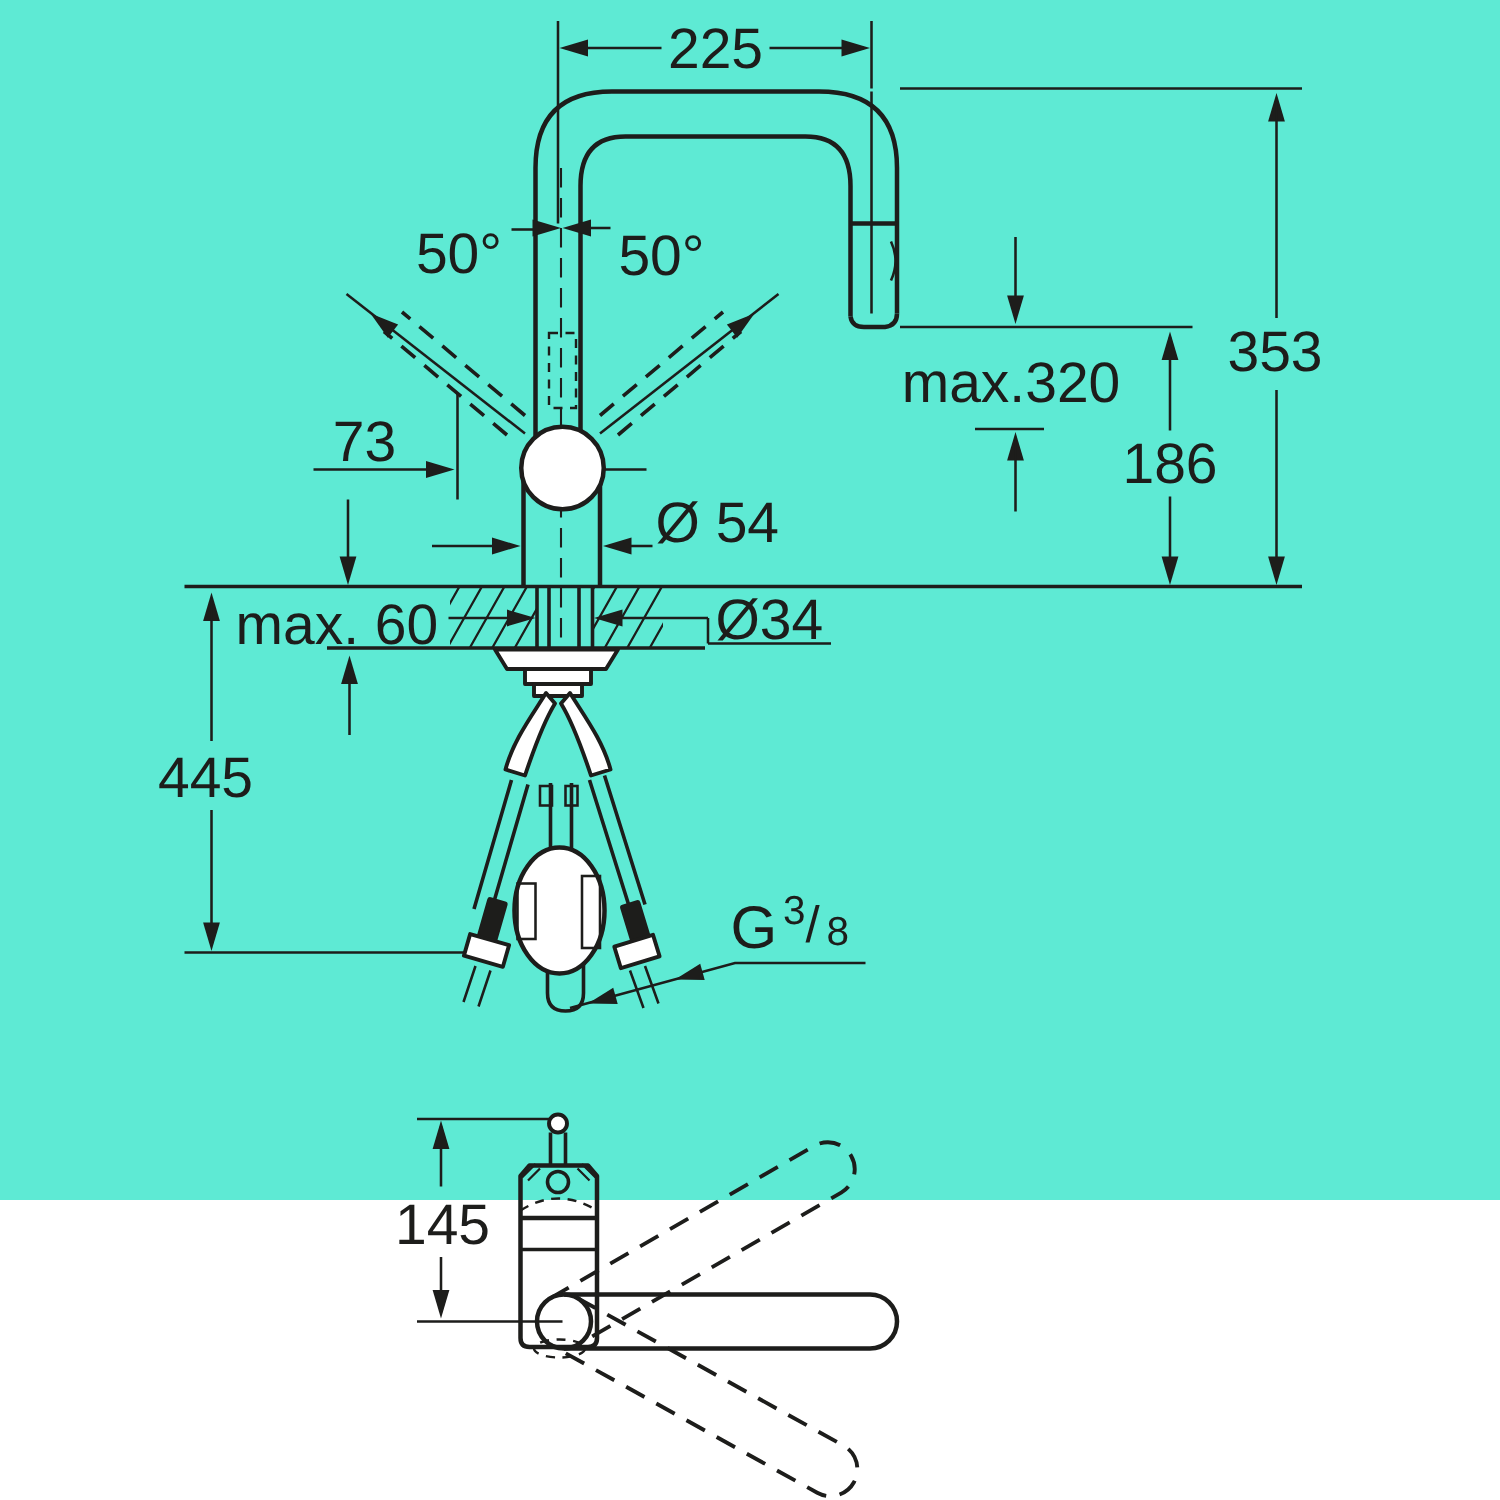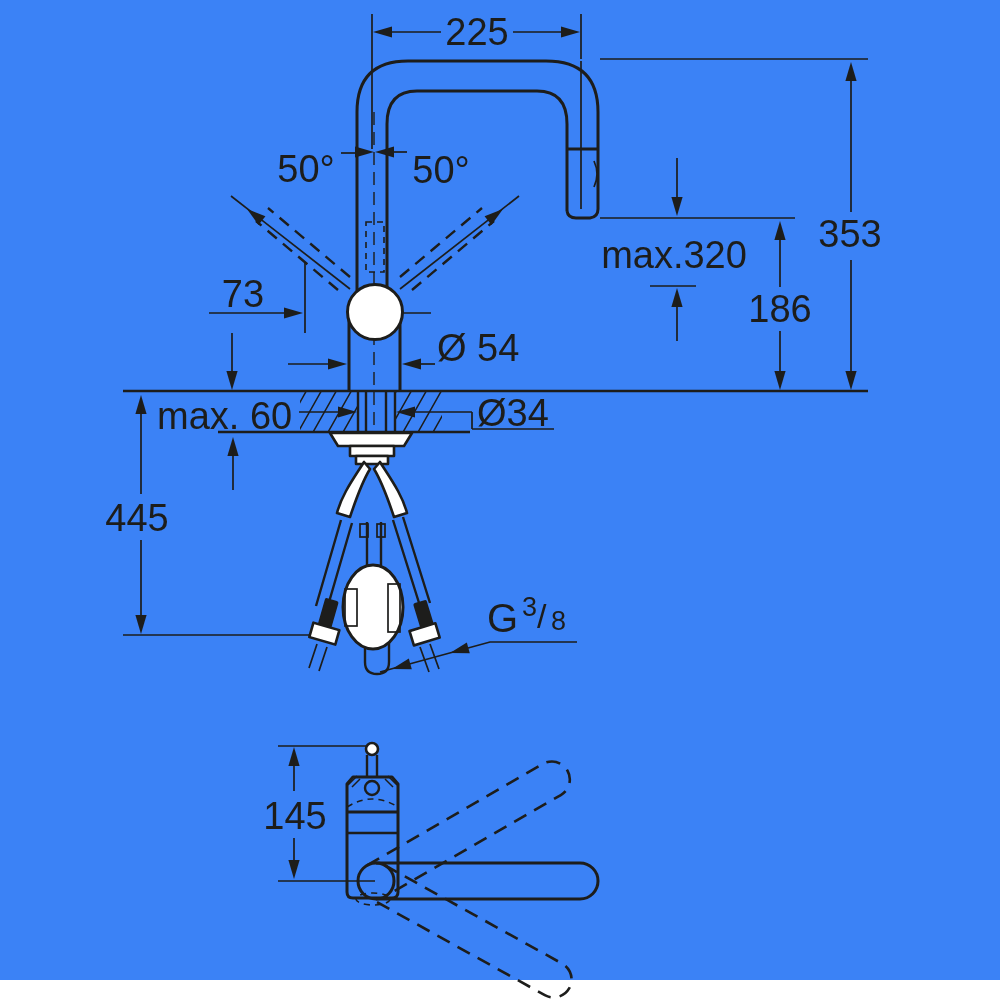--- a/index.html
+++ b/index.html
@@ -1,17 +1,17 @@
 <!DOCTYPE html>
 <html style="--line: #1d1d1b;"><head>
 <meta charset="utf-8">
 <style>
   html,body{margin:0;padding:0;background:#ffffff;}
   body{width:1000px;height:1000px;}
-  .stage{width:1000px;height:980px;position:relative;background:#3b82f6;}
+  .stage{width:1000px;height:800px;position:relative;background:#5eead4;}
   svg{display:block;}
   .ln  {stroke:var(--line,#1d1d1b);fill:none;stroke-width:3;stroke-linejoin:round;}
   .ln2 {stroke:var(--line,#1d1d1b);fill:none;stroke-width:2.4;stroke-linejoin:round;}
   .thin{stroke:var(--line,#1d1d1b);fill:none;stroke-width:1.7;}
   .hair{stroke:var(--line,#1d1d1b);fill:none;stroke-width:1.5;}
   .dashh{stroke:var(--line,#1d1d1b);fill:none;stroke-width:2.4;stroke-dasharray:12 8;}
   .dashc{stroke:var(--line,#1d1d1b);fill:none;stroke-width:1.4;stroke-dasharray:13 7;}
   .dashf{stroke:var(--line,#1d1d1b);fill:none;stroke-width:1.6;stroke-dasharray:6 5;}
   .dashcap{stroke:var(--line,#1d1d1b);fill:none;stroke-width:2.6;stroke-dasharray:14 9;}
   .fillw{fill:#ffffff;stroke:var(--line,#1d1d1b);stroke-width:2.6;stroke-linejoin:round;}

